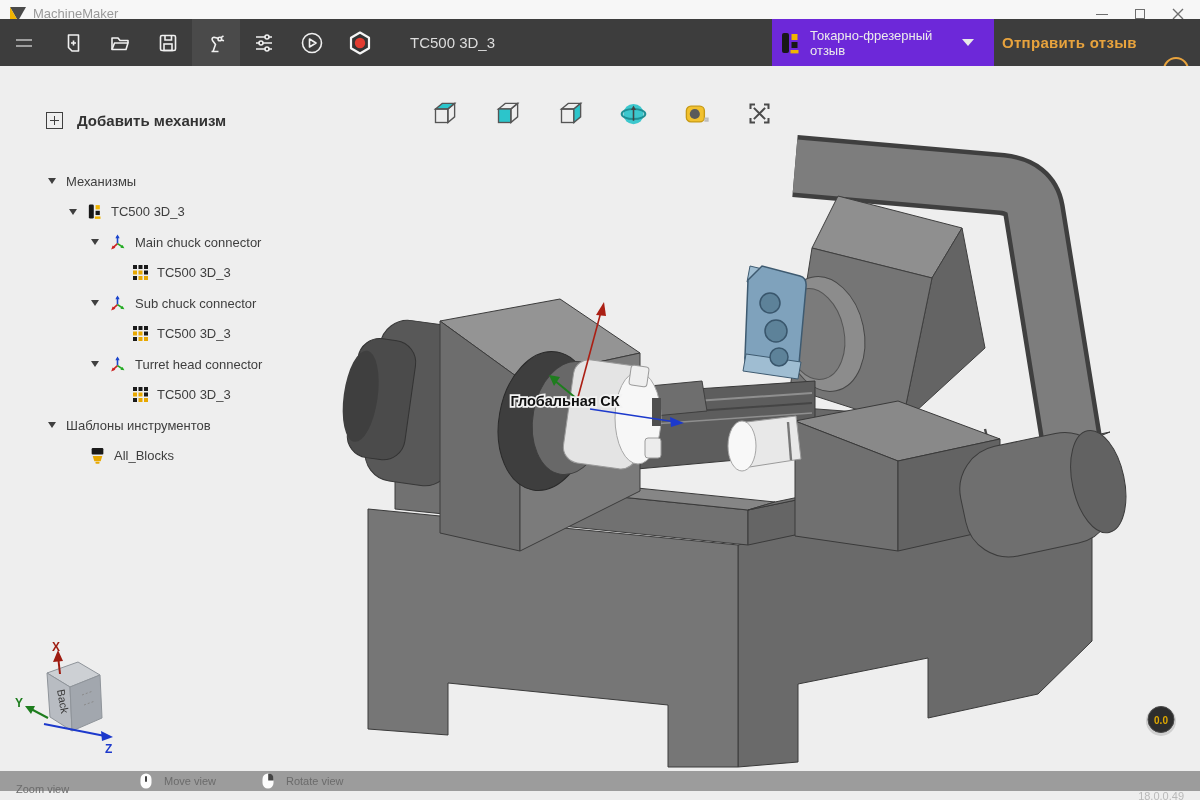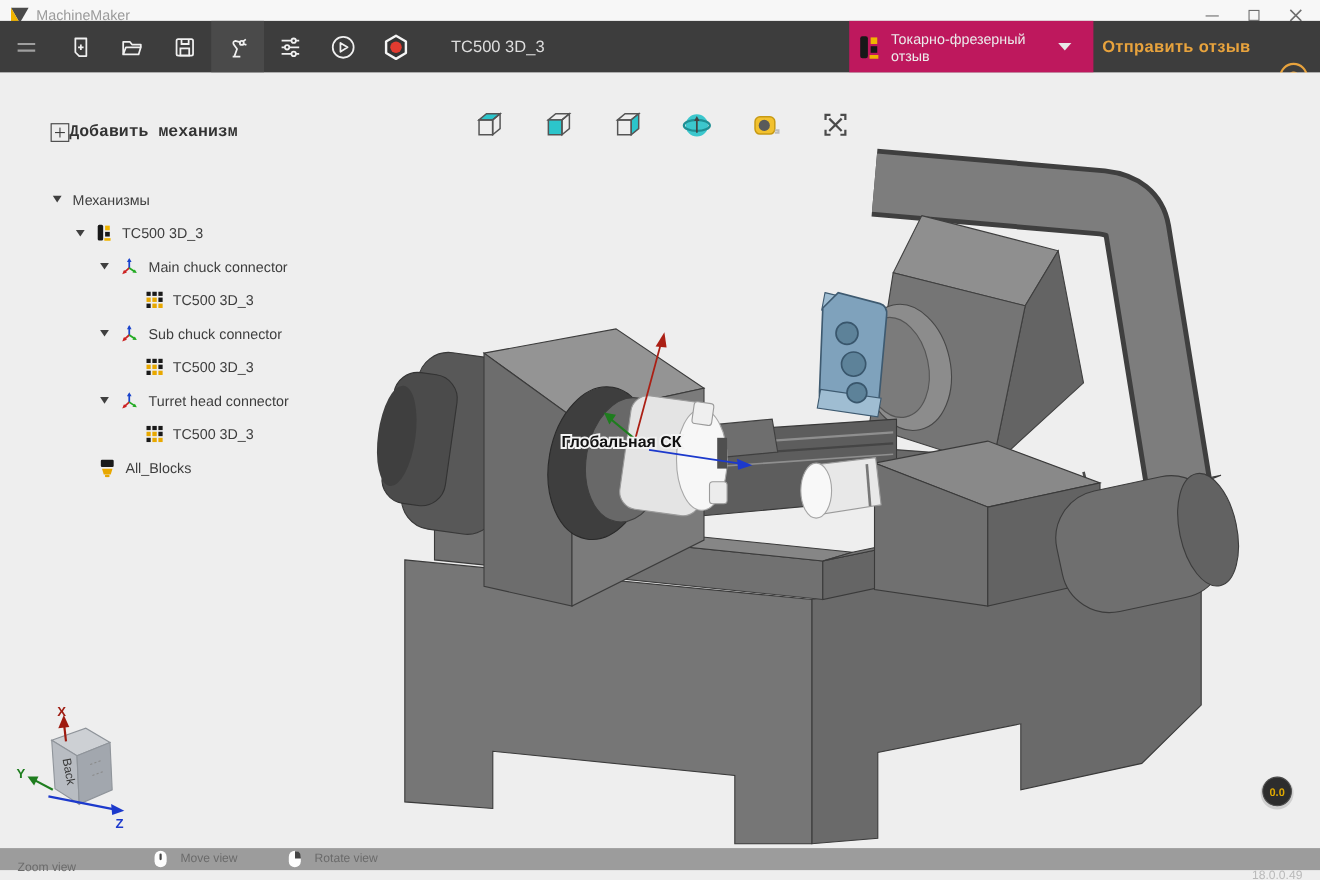--- a/index.html
+++ b/index.html
@@ -17,39 +17,39 @@
   .sq { width:10px; height:10px; border:1.4px solid #6e6e6e; }
 
   
   .toolbar { position:relative; height:47px; background:#3d3d3d; }
   .tb-btn { position:absolute; top:0; width:48px; height:47px; display:flex;
     align-items:center; justify-content:center; cursor:pointer; }
   .tb-btn.active { background:#4a4a4a; }
   .doc-title { position:absolute; left:410px; top:0; height:47px; display:flex;
     align-items:center; font-size:15px; color:#dddddd; }
   .mach-select { position:absolute; left:772px; top:0; width:222px; height:47px;
-    background:#be185d; display:flex; align-items:center; cursor:pointer; }
+    background:#6d28d9; display:flex; align-items:center; cursor:pointer; }
   .mach-icon { margin-left:8px; flex:0 0 auto; }
   .mach-label { margin-left:10px; font-size:13px; line-height:15px; color:#ececec; width:150px; }
   .caret { width:0; height:0; border-left:6px solid transparent;
     border-right:6px solid transparent; border-top:7px solid #e8e8e8; margin-left:2px; }
   .feedback { position:absolute; left:1002px; top:0; height:47px; display:flex;
     align-items:center; font-size:15px; font-weight:bold; color:#e8a33d;
     letter-spacing:.3px; cursor:pointer; }
   .help-btn { position:absolute; left:1163px; top:38px; width:26px; height:26px;
     border:2px solid #e8a33d; border-radius:50%; color:#e8a33d; font-size:15px;
     font-weight:bold; display:flex; align-items:center; justify-content:center; cursor:pointer; }
 
   
   .main { position:relative; height:705px; background:#eeeeee; }
   .scene { position:absolute; left:0; top:0; }
 
   
   .add-mech { position:absolute; left:46px; top:46px; display:flex; align-items:center;
-    gap:0; cursor:pointer;font-family:Liberation Mono, monospace; }
+    gap:14px; cursor:pointer; }
   .plus-box { width:17px; height:17px; border:1.6px solid #3f3f3f; position:relative; }
   .plus-box:before, .plus-box:after { content:""; position:absolute; background:#3f3f3f; }
   .plus-box:before { left:3px; right:3px; top:50%; height:1.6px; margin-top:-0.8px; }
   .plus-box:after { top:3px; bottom:3px; left:50%; width:1.6px; margin-left:-0.8px; }
   .add-label { font-size:15px; font-weight:bold; color:#333; }
 
   .tree { position:absolute; left:0; top:100px; width:330px; }
   .tree-row { height:30.5px; display:flex; align-items:center; gap:9px; cursor:pointer; }
   .tree-row .tl { font-size:13px; color:#3e3e3e; white-space:nowrap; }
   .tw { width:9px; height:6px; flex:0 0 auto; position:relative; }
@@ -388,20 +388,24 @@
             <rect x="0" y="5.5" width="4" height="4" fill="#e8a800"></rect>
             <rect x="5.5" y="5.5" width="4" height="4" fill="#e8a800"></rect>
             <rect x="11" y="5.5" width="4" height="4" fill="#1a1a1a"></rect>
             <rect x="0" y="11" width="4" height="4" fill="#1a1a1a"></rect>
             <rect x="5.5" y="11" width="4" height="4" fill="#e8a800"></rect>
             <rect x="11" y="11" width="4" height="4" fill="#e8a800"></rect>
           </svg>
       </span>
       <span class="tl">TC500 3D_3</span>
     </div>
+    <div class="tree-row lvl0">
+      <span class="tw"></span>
+      <span class="tl">Шаблоны инструментов</span>
+    </div>
     <div class="tree-row lvl1" style="padding-left:90px">
       <span class="ti">
         <svg width="15" height="17" viewBox="0 0 14 16">
             <rect x="1.5" y="1" width="11" height="6" rx="1" fill="#1a1a1a"></rect>
             <path d="M2.5,8.5 h9 l-1.5,5 h-6 z" fill="#e8a800"></path>
             <rect x="5" y="13.8" width="4" height="2" rx="1" fill="#e8a800"></rect>
           </svg>
       </span>
       <span class="tl">All_Blocks</span>
     </div>

